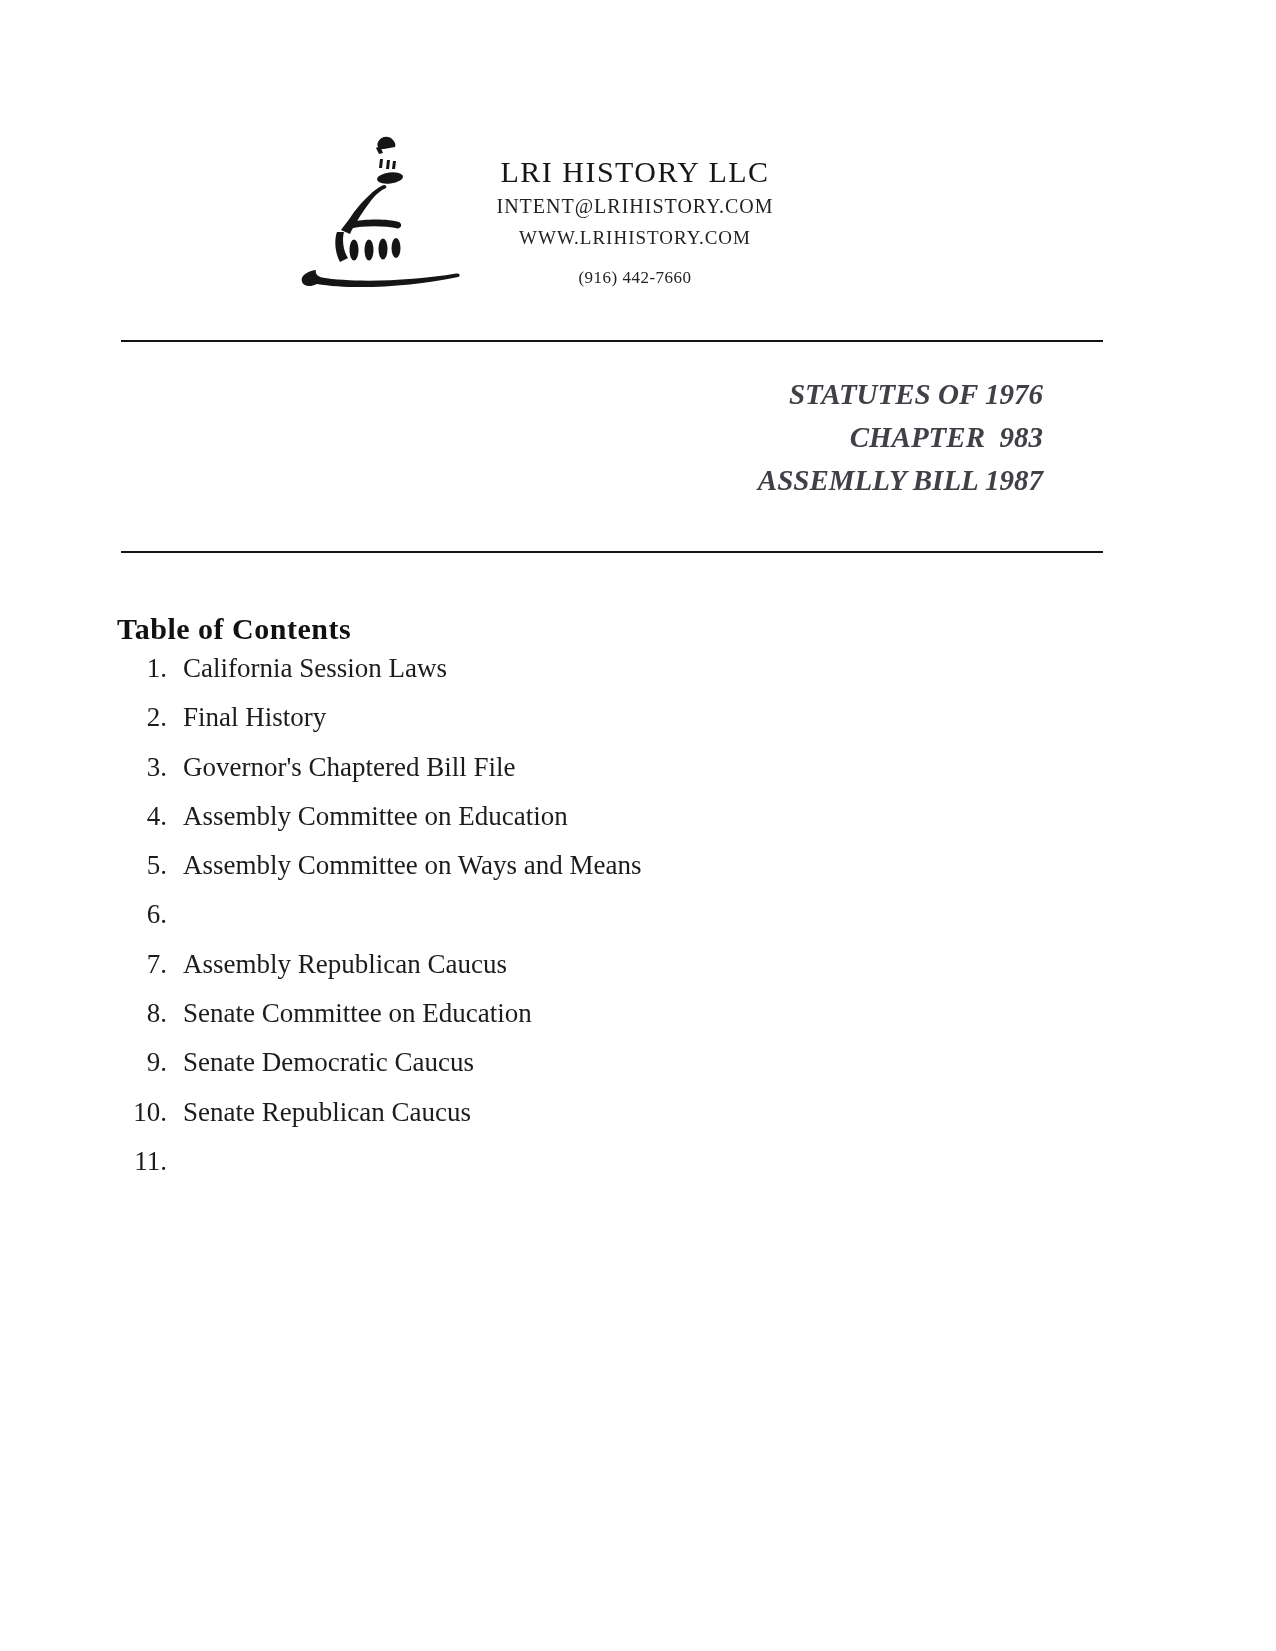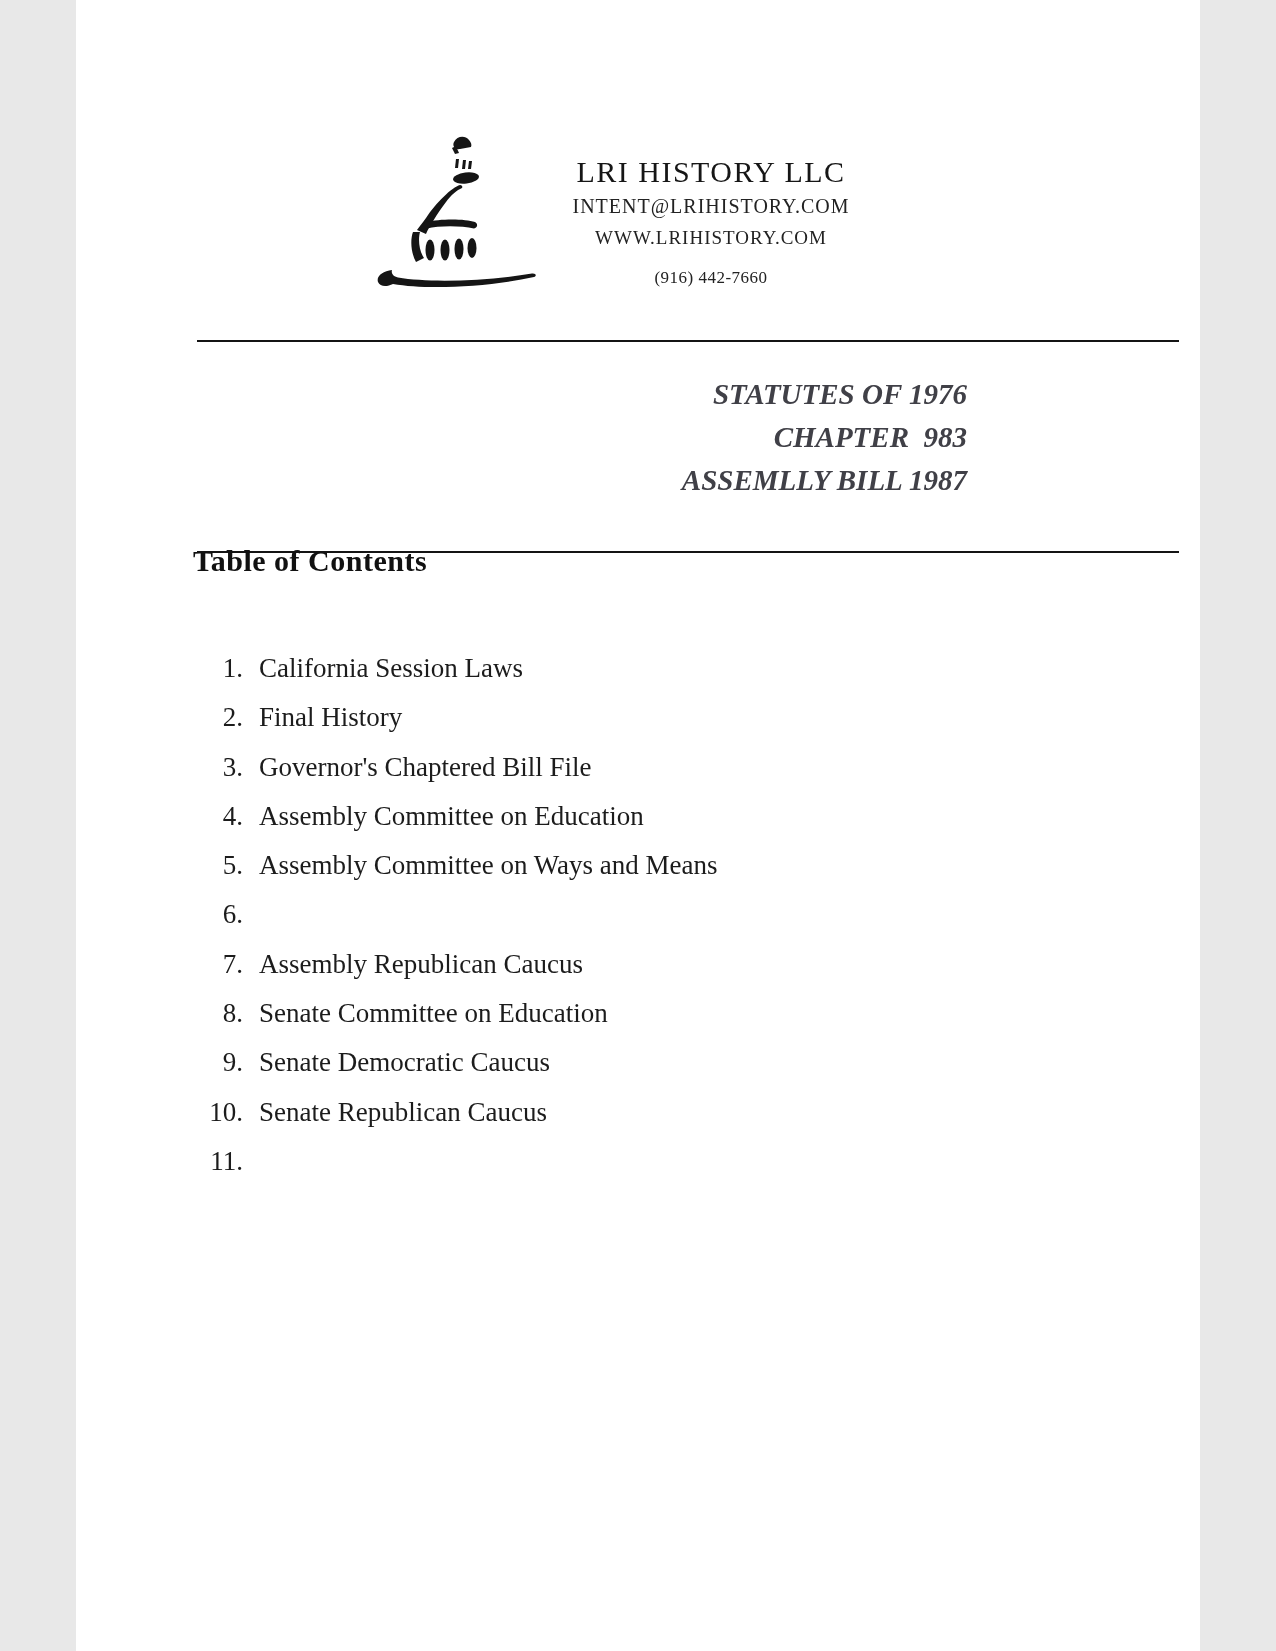--- a/index.html
+++ b/index.html
@@ -1,18 +1,18 @@
 <!DOCTYPE html>
 <html><head>
 <meta charset="utf-8">
 <style>
   html, body { margin: 0; padding: 0; background: #e8e8e8; }
   .page {
     position: relative;
-    width: 1124px;
+    width: 1276px;
     height: 1651px;
     margin: 0 auto;
     background: #ffffff;
     font-family: "Liberation Serif", "DejaVu Serif", serif;
     color: #1c1c1c;
     overflow: hidden;
   }
 
   
   .logo {
@@ -82,21 +82,21 @@
     line-height: 43px;
     color: #404047;
     font-style: italic;
   }
   .reference-block div { white-space: pre; }
 
   
   .toc-heading {
     position: absolute;
     left: 117px;
-    top: 544px;
+    top: 612px;
     font-weight: bold;
     font-size: 30px;
     line-height: 34px;
     color: #111111;
     letter-spacing: 0.5px;
   }
   .toc-list {
     position: absolute;
     left: 117px;
     top: 644px;

